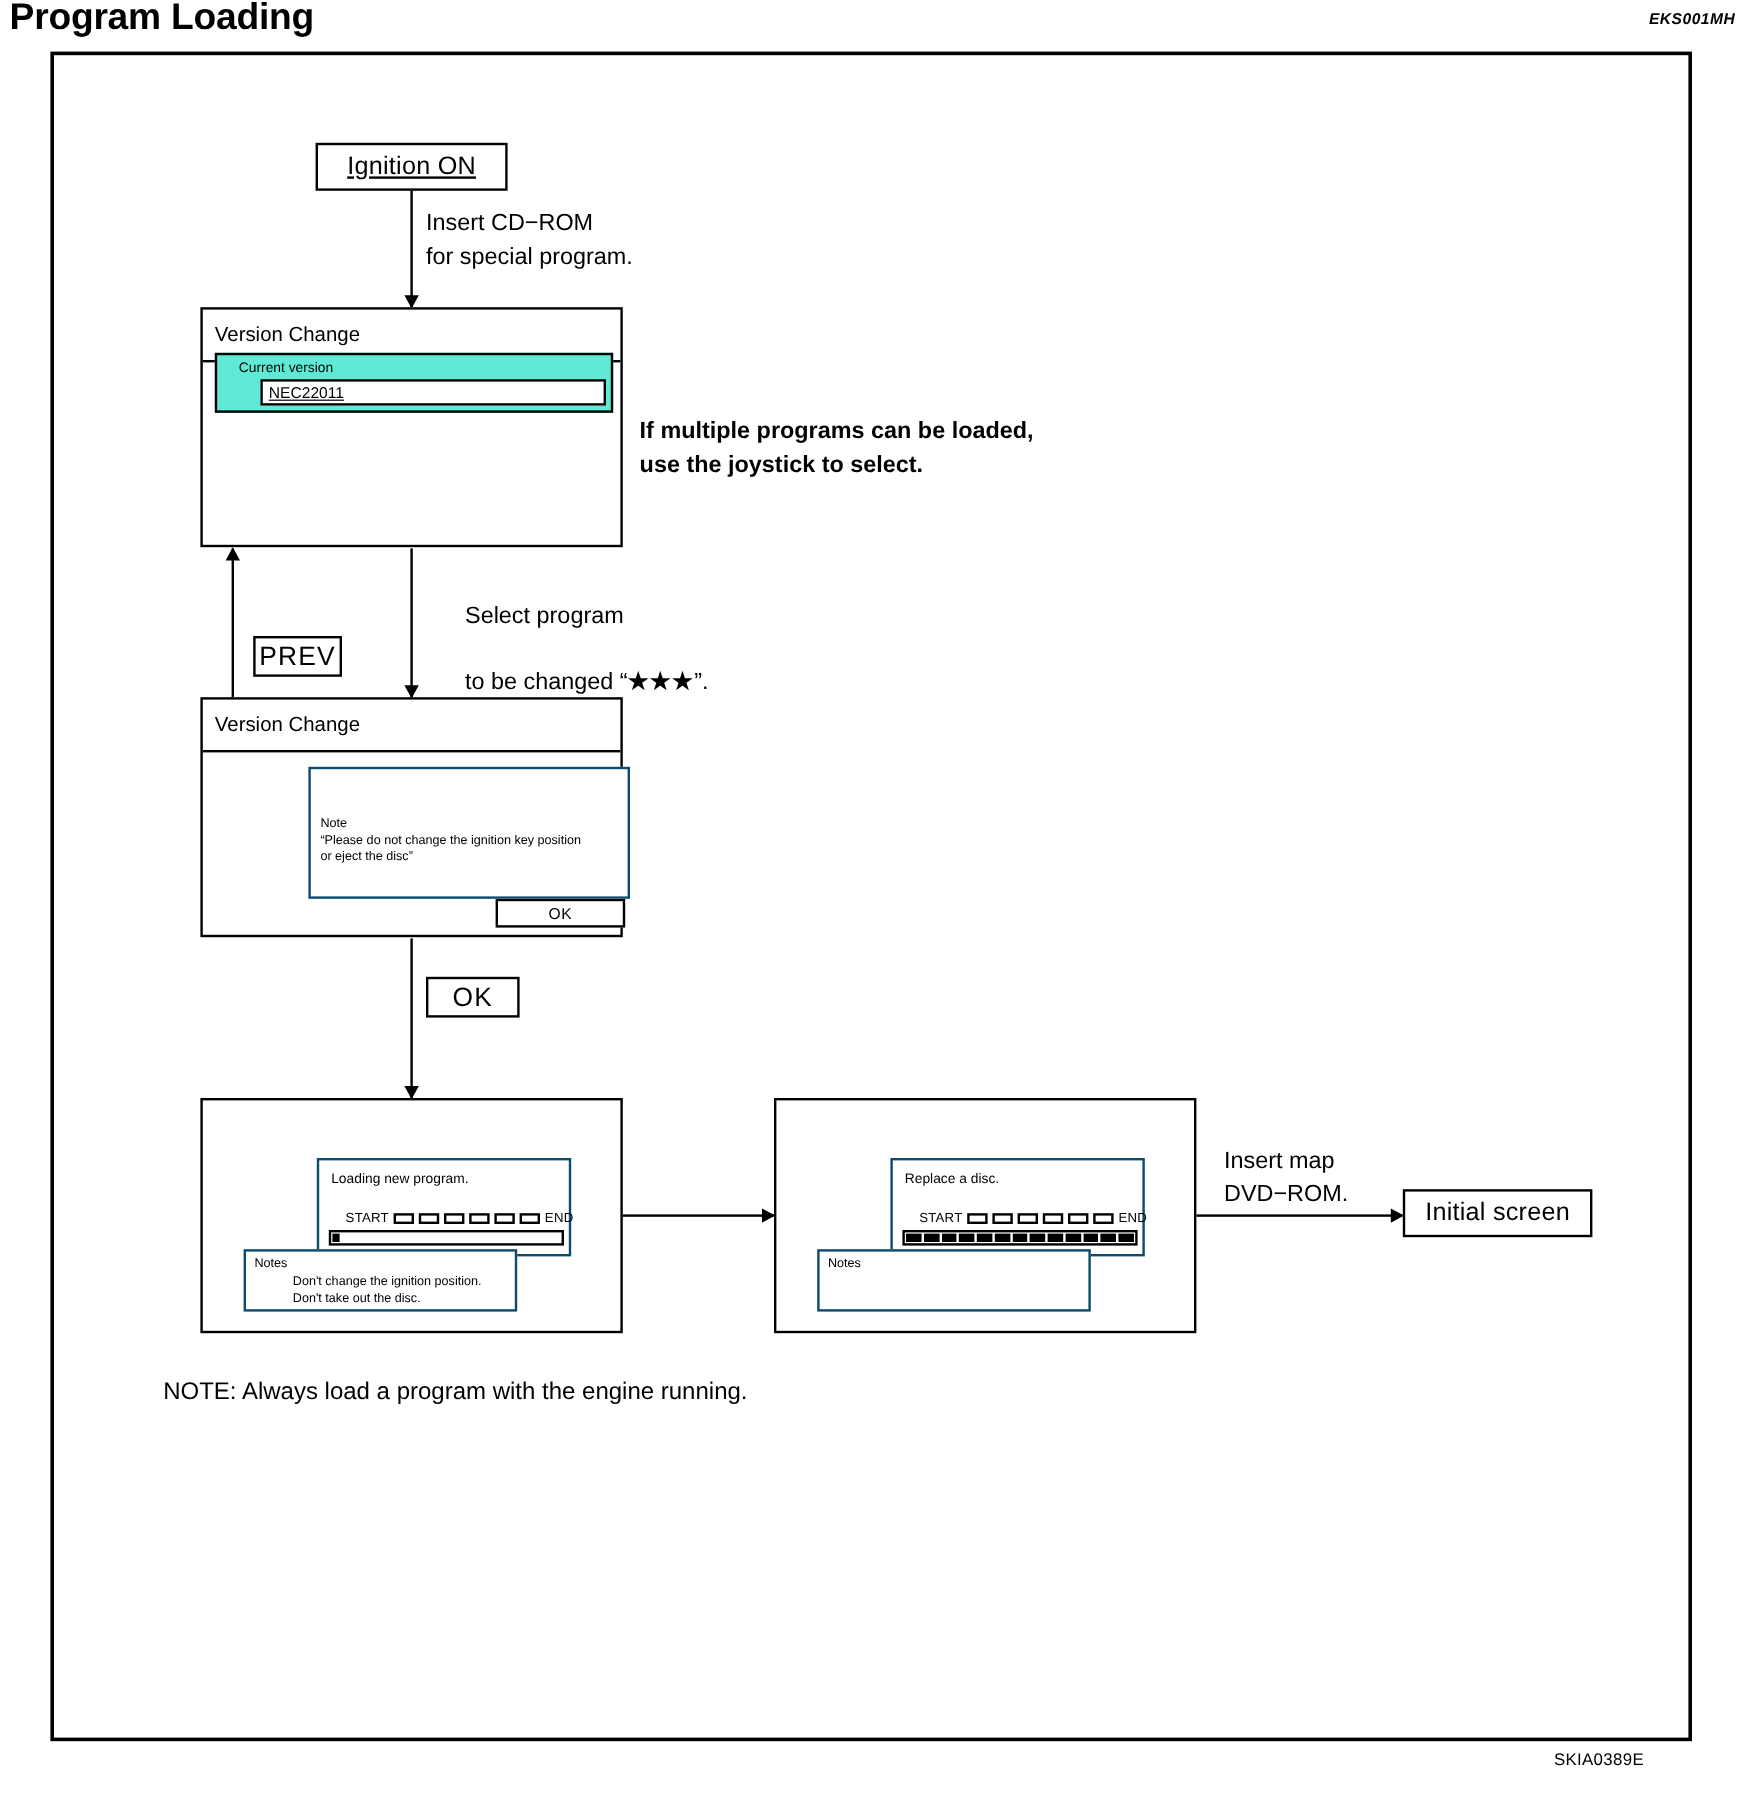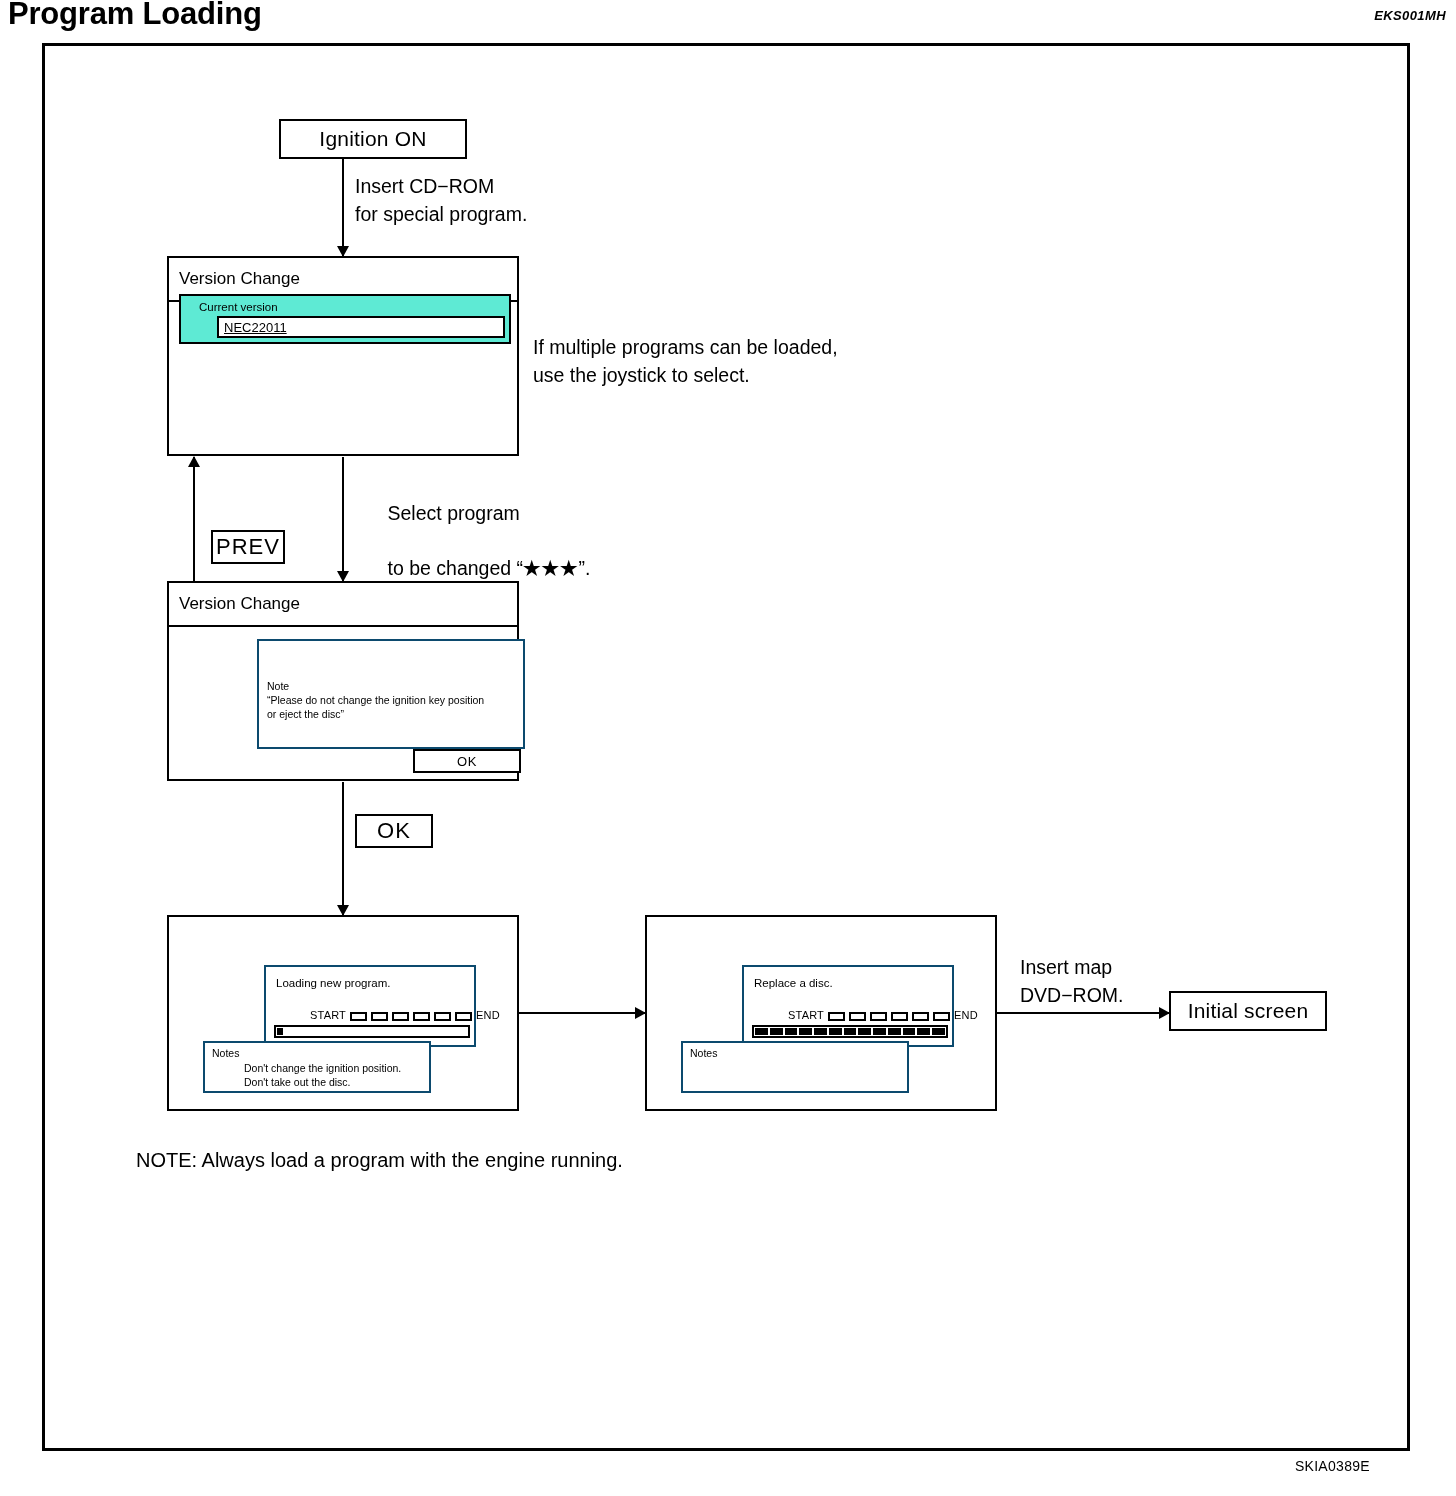--- a/index.html
+++ b/index.html
@@ -194,23 +194,22 @@
   .scroll-thumb {
     position: absolute;
     box-sizing: border-box;
     border: 2px solid #000;
     background: #fff;
   }
   
   .seg-row {
     position: absolute;
     display: flex;
-    align-items: flex-end;
+    align-items: center;
     gap: 4px;
-    margin-left: 22px;
   }
   .seg {
     width: 17px;
     height: 9px;
     border: 2px solid #000;
     box-sizing: border-box;
     background: #fff;
   }
   .seg-label {
     font-size: 11px;
@@ -272,21 +271,21 @@
 </head>
 <body>
 
 <div id="page">
 
   <div id="page-title">Program Loading</div>
   <div id="doc-code">EKS001MH</div>
 
   <div id="frame">
 
-    <div class="node" style="left:234px; top:73px; width:188px; height:40px;">
+    <div class="node" style="left:218px; top:73px; width:160px; height:40px;text-decoration:underline;">
       <span>Ignition ON</span>
     </div>
 
     <div class="vline arrow-down" style="left:297px; top:113px; height:97px;"></div>
     <div class="annot" style="left:310px; top:127px;">Insert CD−ROM
 for special program.</div>
 
     <div class="screen" style="left:122px; top:210px; width:352px; height:200px;">
       <div class="screen-title">
         <span>Version Change</span>
@@ -294,21 +293,21 @@
 
       <div class="panel" style="left:10px; top:36px; width:332px; height:50px;">
         <div class="small-text" style="left:18px; top:4px;">Current version</div>
         <div class="field" style="left:36px; top:20px; width:288px; height:22px;">
           <span>NEC22011</span>
         </div>
       </div>
 
     </div>
 
-    <div class="annot" style="left:488px; top:288px;">If multiple programs can be loaded,
+    <div class="annot" style="left:488px; top:300px;font-weight:bold;">If multiple programs can be loaded,
 use the joystick to select.</div>
 
     <div class="vline arrow-down" style="left:297px; top:411px; height:124px;"></div>
     <div class="annot" style="left:310px; top:426px;">
       <span>Select program</span><br>
       <span>to be changed “</span><span class="stars">★★★</span><span>”.</span>
     </div>
 
     <div class="vline arrow-up" style="left:148px; top:411px; height:125px;"></div>
     <div class="btn-node" style="left:166px; top:484px; width:74px; height:34px;">

